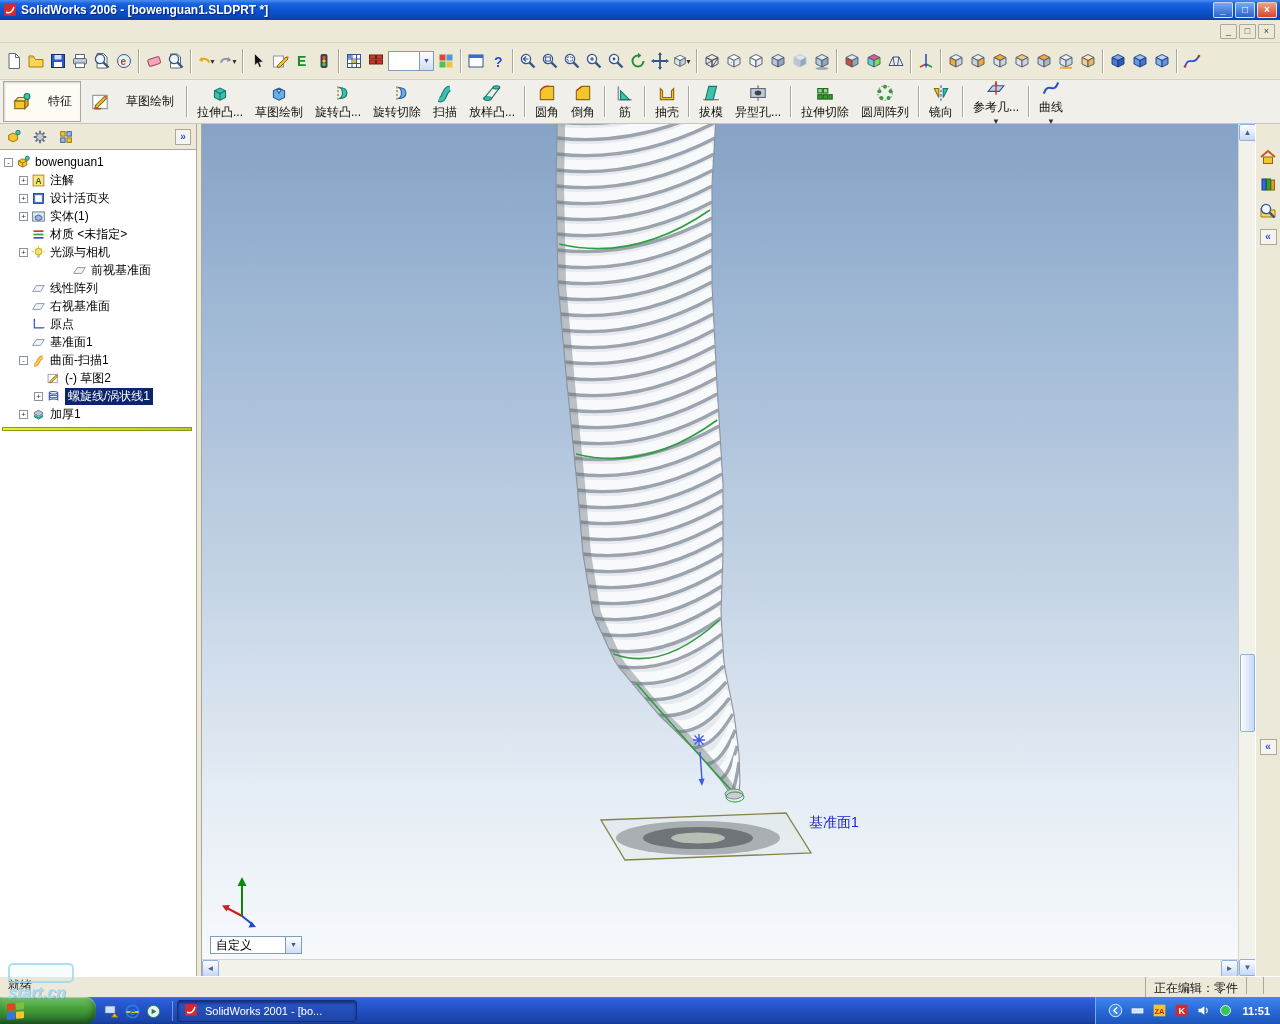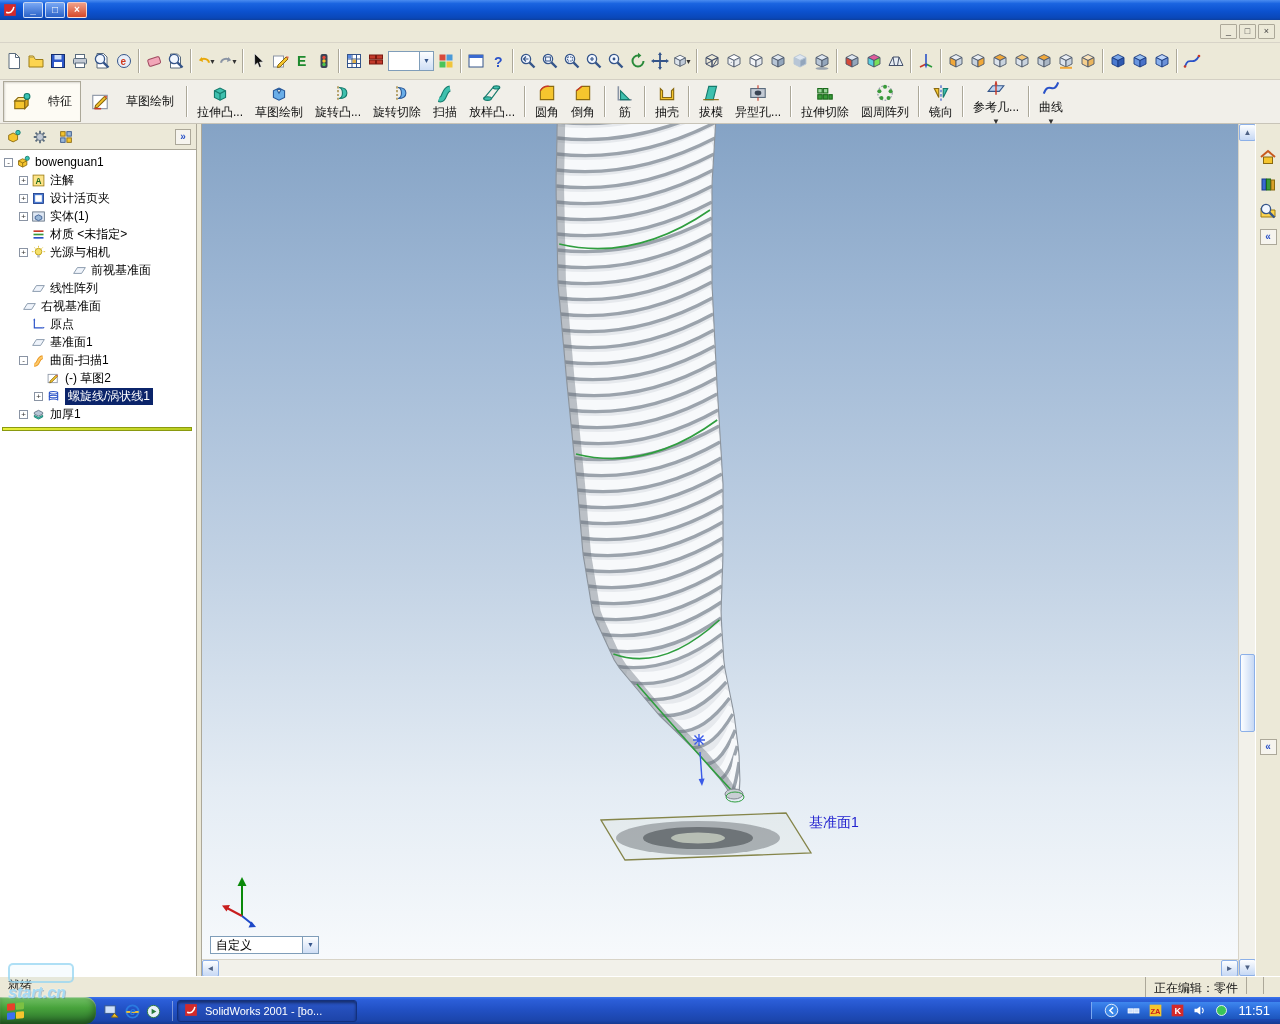--- a/index.html
+++ b/index.html
@@ -73,21 +73,21 @@
   .rollback { height:4px; margin:4px 4px 0 2px; background:linear-gradient(90deg,#e8ef3a,#b8cc20);
     border:1px solid #8a9a10; }
 
   .splitter { position:absolute; left:198px; top:0; width:4px; bottom:0; background:#ece9d8;
     border-right:1px solid #aca899; }
 
   .viewport { position:absolute; left:202px; top:0; right:42px; bottom:0;
     background:linear-gradient(180deg,#85a3c5 0%,#9fb8d5 22%,#c2d2e4 52%,#e4ecf4 78%,#f9fbfd 100%); }
   .model-svg { position:absolute; left:0; top:0; }
   .plane-label { position:absolute; left:607px; top:690px; font-size:14px; color:#2121cf; }
-  .view-combo { position:absolute; left:8px; top:812px; width:109px; height:18px; background:#fff;
+  .view-combo { position:absolute; left:8px; top:812px; width:92px; height:18px; background:#fff;
     border:1px solid #7f9db9; display:flex; align-items:center; font-size:12px; padding-left:5px; }
   .view-combo .cbtn { margin-left:auto; width:16px; height:16px; font-size:7px; line-height:16px;
     text-align:center; background:linear-gradient(#fdfeff,#cfdef5); border-left:1px solid #7f9db9; color:#35558a; }
   .triad { position:absolute; left:18px; top:746px; }
 
   .hscroll { position:absolute; left:0; right:0; bottom:0; height:17px; background:#f2f1ea;
     border-top:1px solid #d8d4c8; display:flex; }
   .sbtn { width:17px; height:17px; background:linear-gradient(#fdfeff,#c6d8f4);
     border:1px solid #8cb0e8; color:#4d6185; font-size:8px; line-height:15px; text-align:center;
     border-radius:2px; flex:0 0 auto; }
@@ -123,43 +123,44 @@
     display:flex; align-items:center; padding-left:7px; gap:5px; }
   .flag { width:17px; height:16px; display:grid; grid-template-columns:8px 8px; grid-gap:1px;
     transform:skewY(-6deg); }
   .flag span { width:8px; height:7px; border-radius:1px; }
   .qlaunch { display:flex; align-items:center; gap:5px; padding:0 7px; }
   .qdiv { width:1px; height:20px; background:rgba(255,255,255,.4); margin-left:4px; }
   .taskitem { height:22px; width:180px; margin-left:4px; border-radius:3px;
     background:linear-gradient(180deg,#2a56c8,#1d44a8); border:1px solid #12307e;
     box-shadow:inset 0 2px 3px rgba(0,0,0,.45); display:flex; align-items:center; gap:5px;
     padding:0 6px; color:#fff; font-size:11px; white-space:nowrap; overflow:hidden; }
-  .tray { margin-left:auto; height:17px; display:flex; align-items:center; gap:6px;
+  .tray { margin-left:auto; height:27px; display:flex; align-items:center; gap:6px;
     padding:0 10px 0 12px; border-left:1px solid #7aa8f0;
     background:linear-gradient(180deg,#3f87ef 0%,#2a6ad8 50%,#1c55bc 100%); }
   .tray-icon { width:16px; height:16px; }
-  .time { color:#fff; font-size:13px; padding-left:2px; }
+  .time { color:#fff; font-size:11px; padding-left:2px;font-weight:bold; }
 
   
   .watermark { position:absolute; left:8px; top:963px; z-index:99; pointer-events:none; }
   .wm-box { width:66px; height:20px; border:2px solid rgba(150,212,242,.75); border-radius:5px;
     background:rgba(190,230,250,.12); }
   .wm-text { margin-top:1px; font-size:16px; font-weight:bold; font-style:italic;
     color:rgba(158,216,245,.92); text-shadow:0 0 2px rgba(255,255,255,.65), 1px 1px 0 rgba(40,90,140,.35); }
 </style>
 </head>
 <body>
 
 <div class="app">
 
   <div class="titlebar">
     <span class="appicon"><svg width="14" height="14" viewBox="0 0 18 18" aria-hidden="true">
           <rect x="1.5" y="1.5" width="15" height="15" fill="#d42a2a"></rect>
           <path d="M4 12c5 2 9-1 10-7" stroke="#fff" stroke-width="2" fill="none"></path>
         </svg></span>
+    <span class="apptitle">SolidWorks 2006 - [bowenguan1.SLDPRT *]</span>
     <span class="winbtn">_</span>
     <span class="winbtn">□</span>
     <span class="winbtn close">×</span>
   </div>
 
   <div class="menubar">
     <span class="mdi-btns">
       <span class="mdibtn">_</span>
       <span class="mdibtn">□</span>
       <span class="mdibtn">×</span>
@@ -877,21 +878,21 @@
           </div>
           <div class="trow" style="padding-left: 19px;">
             <span class="texp empty"></span>
             <span class="ticon">
               <svg width="15" height="15" viewBox="0 0 18 18" aria-hidden="true">
                 <path d="M2 12.5l4.5-7h9.5l-4.5 7z" fill="#e8f0fa" fill-opacity=".7" stroke="#7a8ba0"></path>
               </svg>
             </span>
             <span class="tlabel">线性阵列</span>
           </div>
-          <div class="trow" style="padding-left: 10px;">
+          <div class="trow" style="padding-left: 19px;">
             <span class="texp empty"></span>
             <span class="ticon">
               <svg width="15" height="15" viewBox="0 0 18 18" aria-hidden="true">
                 <path d="M2 12.5l4.5-7h9.5l-4.5 7z" fill="#e8f0fa" fill-opacity=".7" stroke="#7a8ba0"></path>
               </svg>
             </span>
             <span class="tlabel">右视基准面</span>
           </div>
           <div class="trow" style="padding-left: 19px;">
             <span class="texp empty"></span>

